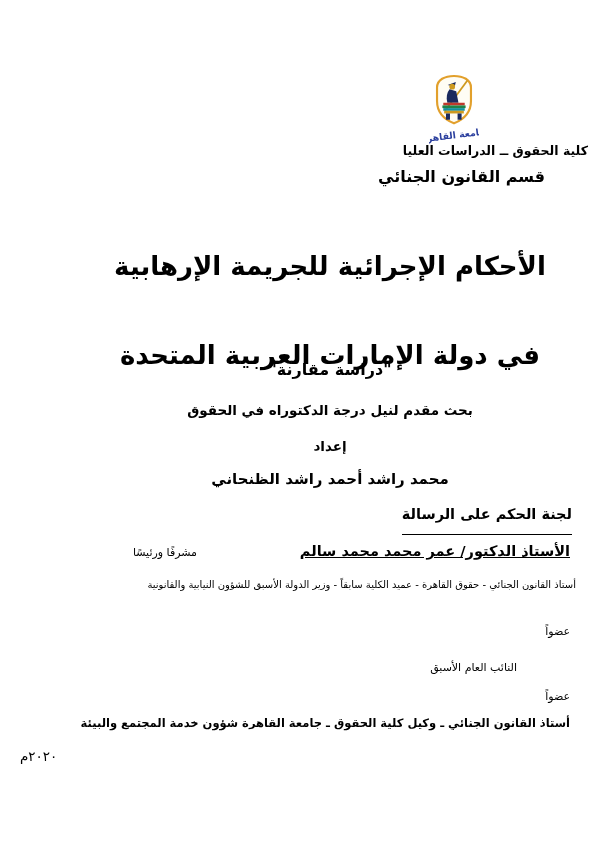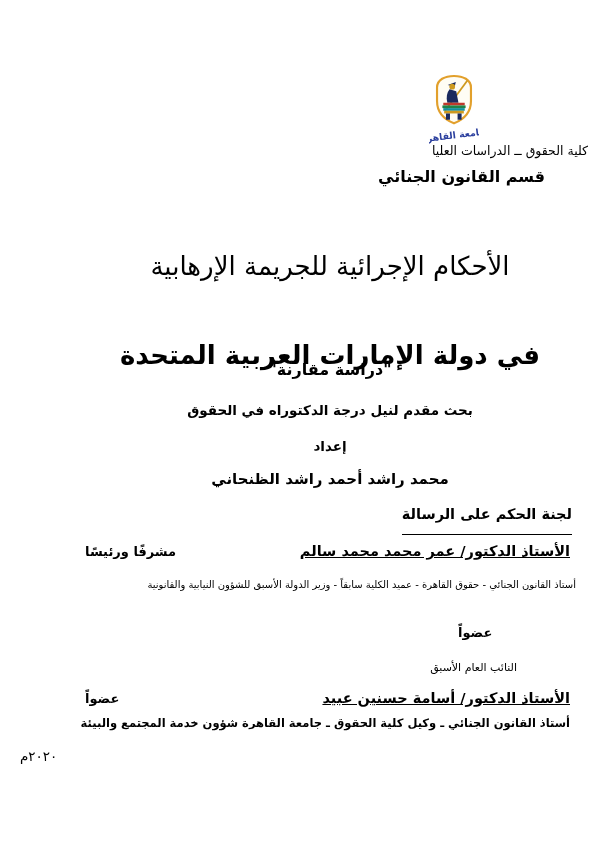--- a/index.html
+++ b/index.html
@@ -3,41 +3,41 @@
 <meta charset="utf-8">
 <style>
   html,body{margin:0;padding:0;}
   body{
     width:600px;height:849px;background:#ffffff;position:relative;
     font-family:"DejaVu Sans", sans-serif;direction:rtl;color:#000;overflow:hidden;
   }
   .abs{position:absolute;}
   
   #logo-svg{position:absolute;top:73px;left:429px;width:50px;height:72px;}
-  #faculty-line{top:143px;right:12px;font-size:12.5px;font-weight:normal;}
+  #faculty-line{top:143px;right:12px;font-size:12.5px;font-weight:bold;}
   #dept-line{top:167px;right:55px;font-size:16px;font-weight:bold;}
   
   .centered{left:60px;right:0;text-align:center;}
-  #title-line1{top:251px;font-size:26px;font-weight:normal;}
+  #title-line1{top:251px;font-size:26px;font-weight:bold;}
   #title-line2{top:312px;font-size:26px;font-weight:bold;margin-top:28px;}
   #subtitle{top:360px;font-size:16px;font-weight:bold;}
   #thesis-line{top:402px;font-size:13.5px;font-weight:bold;}
   #prep-label{top:438px;font-size:13.5px;font-weight:bold;}
   #author-name{top:470px;font-size:15px;font-weight:bold;}
   
   #committee-heading{
     top:506px;right:28px;font-size:14.5px;font-weight:bold;
     border-bottom:1.5px solid #000;padding-bottom:12px;
   }
   .member-row{
     left:85px;right:30px;display:flex;justify-content:space-between;
     align-items:baseline;direction:rtl;
   }
   .member-name{font-size:14.5px;font-weight:bold;white-space:nowrap;text-decoration:underline;}
-  .member-role{width:112px;text-align:left;font-size:13px;font-weight:bold;white-space:nowrap;}
+  .member-role{width:112px;text-align:right;font-size:11px;font-weight:normal;white-space:nowrap;}
   #member-row-0{top:543px;}
   #member-row-1{top:625px;}
   #member-row-2{top:690px;}
   #member-desc-0{
     top:577px;left:85px;right:24px;font-size:10px;line-height:1.6;
     text-align:justify;text-align-last:right;
   }
   #member-desc-1{top:661px;right:83px;font-size:11px;}
   #member-desc-2{top:716px;right:30px;font-size:11.5px;font-weight:bold;}
   #year-line{top:748px;left:20px;right:17px;text-align:left;font-size:13.5px;font-weight:normal;}
@@ -77,18 +77,17 @@
   <span class="member-role">مشرفًا ورئيسًا</span>
 </div>
 <div class="abs" id="member-desc-0">أستاذ القانون الجنائي - حقوق القاهرة - عميد الكلية سابقاً - وزير الدولة الأسبق للشؤون النيابية والقانونية</div>
 
 <div class="abs member-row" id="member-row-1">
   <span class="member-role">عضواً</span>
 </div>
 <div class="abs" id="member-desc-1">النائب العام الأسبق</div>
 
 <div class="abs member-row" id="member-row-2">
-  <span class="member-name">الأستاذ الدكتور/ أسامة حسنين عبيد</span>
   <span class="member-role">عضواً</span>
 </div>
 <div class="abs" id="member-desc-2">أستاذ القانون الجنائي ـ وكيل كلية الحقوق ـ جامعة القاهرة شؤون خدمة المجتمع والبيئة</div>
 
 <div class="abs" id="year-line">٢٠٢٠م</div>
 
 </body></html>

